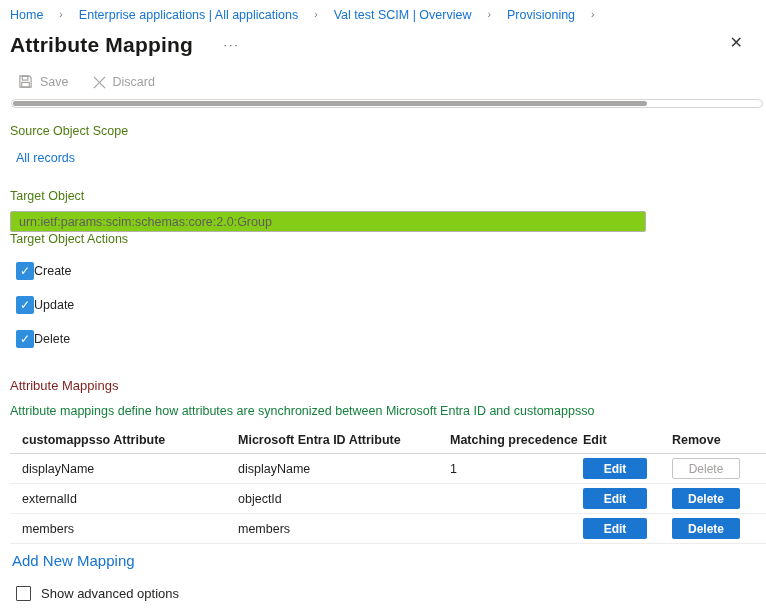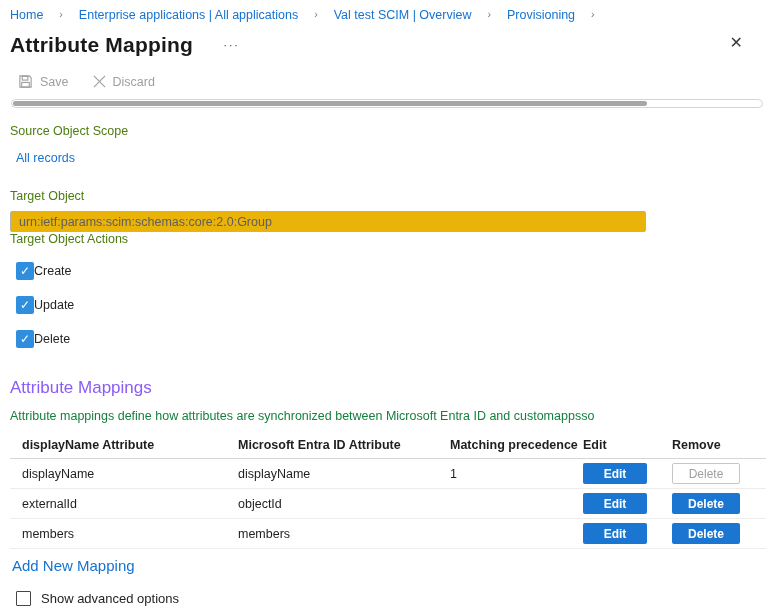--- a/index.html
+++ b/index.html
@@ -17,54 +17,54 @@
   .crumb-sep { color: #7a7a7a; font-size: 10.5px; padding: 0 7px; transform: translateY(-1px); }
 
   
   .title-row { display: flex; align-items: flex-start; margin-top: 9px; padding-right: 2px; }
   .page-title { font-size: 21px; font-weight: 700; letter-spacing: 0.2px; color: #1b1a19; }
   .ellipsis-btn { color: #605e5c; font-size: 13px; letter-spacing: 1px; margin-left: 26px; padding: 2px 4px; cursor: pointer; transform: translateY(2px); }
   .close-btn { margin-left: auto; color: #3b3a39; font-size: 16px; line-height: 16px; padding: 2px 5px; cursor: pointer; }
 
   
   .toolbar { display: flex; align-items: center; margin-top: 17px; gap: 24px; padding-left: 8px; }
-  .tb-item { display: flex; align-items: center; gap: 7px; color: #a19f9d; font-size: 12.5px; cursor: default; }
+  .tb-item { display: flex; align-items: flex-end; gap: 7px; color: #a19f9d; font-size: 12.5px; cursor: default; }
   .tb-item svg { display: block; }
 
   
   .hscroll-track { margin-top: 10px; margin-left: 1px; height: 9px; border: 1px solid #d6d4d2; border-radius: 5px; width: 752px; }
   .hscroll-thumb { height: 5px; margin: 1px; width: 84.5%; background: #a8a6a4; border-radius: 3px; }
 
   
   .section-label { font-size: 12.5px; color: #4d7c0f; }
   .link { color: var(--link); font-size: 12.5px; cursor: pointer; display: inline-block; }
   .lbl-sos { margin-top: 16px; }
   .lnk-allrecords { margin-top: 13px; margin-left: 6px; }
   .lbl-target { margin-top: 24px; }
   .target-input {
     margin-top: 8px; width: 636px; height: 21px;
-    background: #eab308; border: 1px solid #b3b0ad; border-radius: 2px;
+    background: #84cc16; border: 1px solid #b3b0ad; border-radius: 2px;
     color: #605e5c; font-size: 12.5px; font-family: "Liberation Sans", sans-serif;
     padding: 0 8px; display: block;
   }
   .lbl-actions { }
 
   
   .chk-row { display: flex; align-items: center; margin-top: 15px; height: 19px; }
   .chk-row + .chk-row { margin-top: 15px; }
   .chk-box {
     width: 18px; height: 18px; border-radius: 2px; background: var(--chk);
     color: #ffffff; font-size: 12px; line-height: 18px; text-align: center;
     margin-left: 6px; cursor: pointer; user-select: none;
   }
   .chk-label { font-size: 12.5px; color: #252423; }
   .actions-group .chk-row { margin-bottom: 15px; }
 
   
-  .am-heading { margin-top: 30px; font-size: 17px; color: #8b5cf6; }
+  .am-heading { margin-top: 30px; font-size: 13px; color: #7f1d1d; }
   .am-desc { margin-top: 11px; font-size: 12.5px; color: #15803d; }
 
   .table { margin-top: 9px; width: 756px; }
   .trow {
     display: grid;
     grid-template-columns: 216px 212px 133px 89px auto;
     align-items: center;
     padding-left: 12px;
   }
   .thead { font-weight: 700; font-size: 12.5px; height: 27px; border-bottom: 1px solid #d8d6d4; }
@@ -163,21 +163,21 @@
       <span class="chk-label">Delete</span>
     </div>
   </div>
 
   
   <div class="am-heading">Attribute Mappings</div>
   <div class="am-desc">Attribute mappings define how attributes are synchronized between Microsoft Entra ID and customappsso</div>
 
   <div class="table">
     <div class="trow thead">
-      <div class="cell">displayName Attribute</div>
+      <div class="cell">customappsso Attribute</div>
       <div class="cell">Microsoft Entra ID Attribute</div>
       <div class="cell">Matching precedence</div>
       <div class="cell">Edit</div>
       <div class="cell">Remove</div>
     </div>
 
     <div class="trow tbody-row">
       <div class="cell">displayName</div>
       <div class="cell">displayName</div>
       <div class="cell">1</div>

